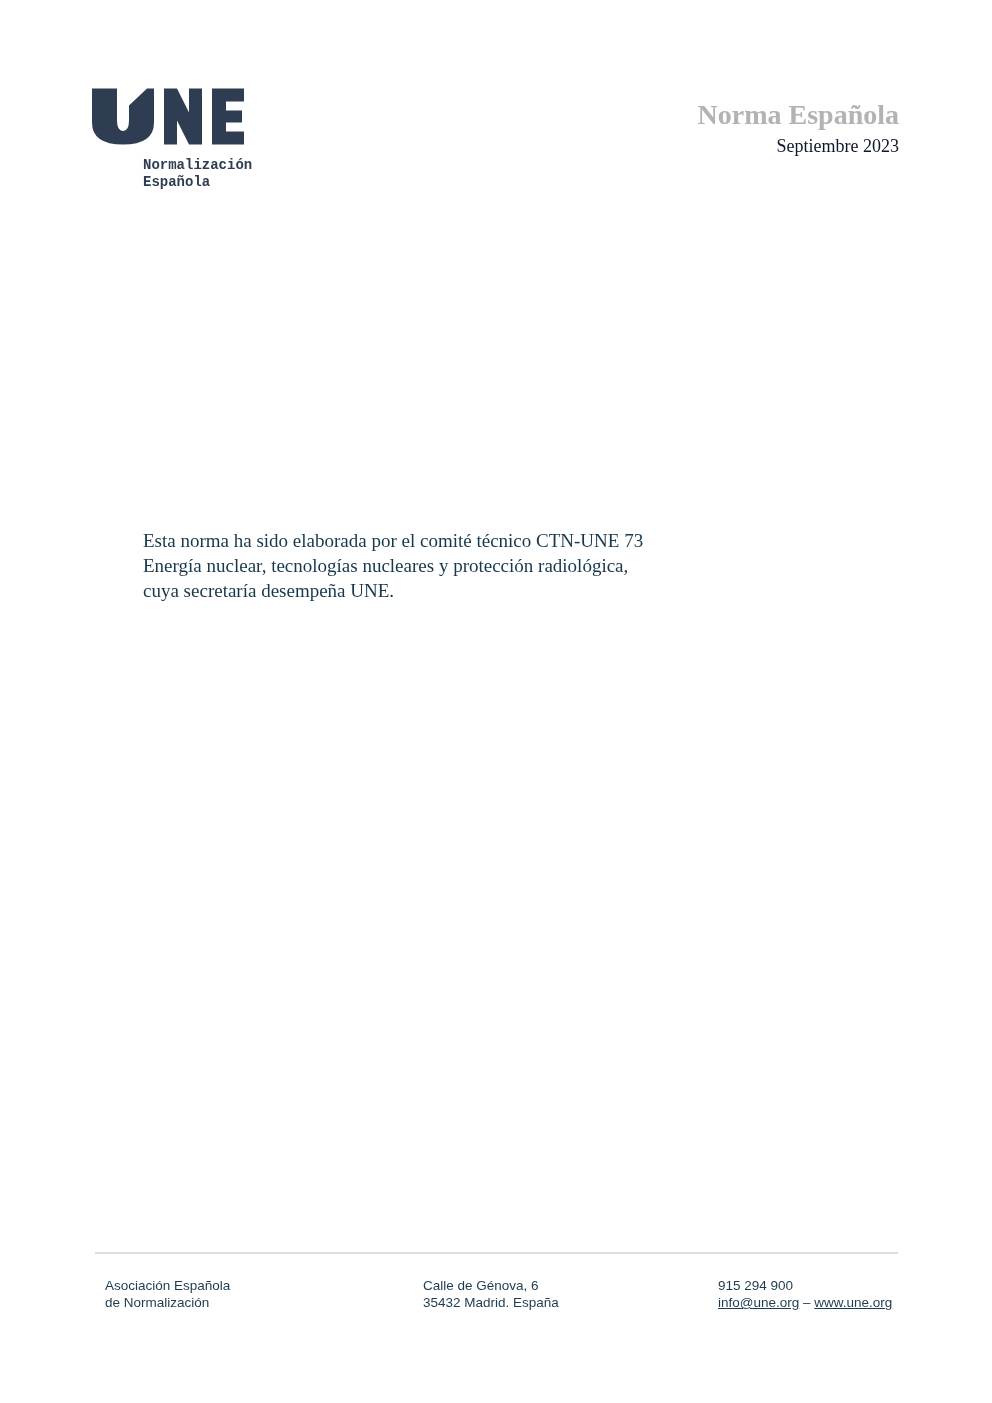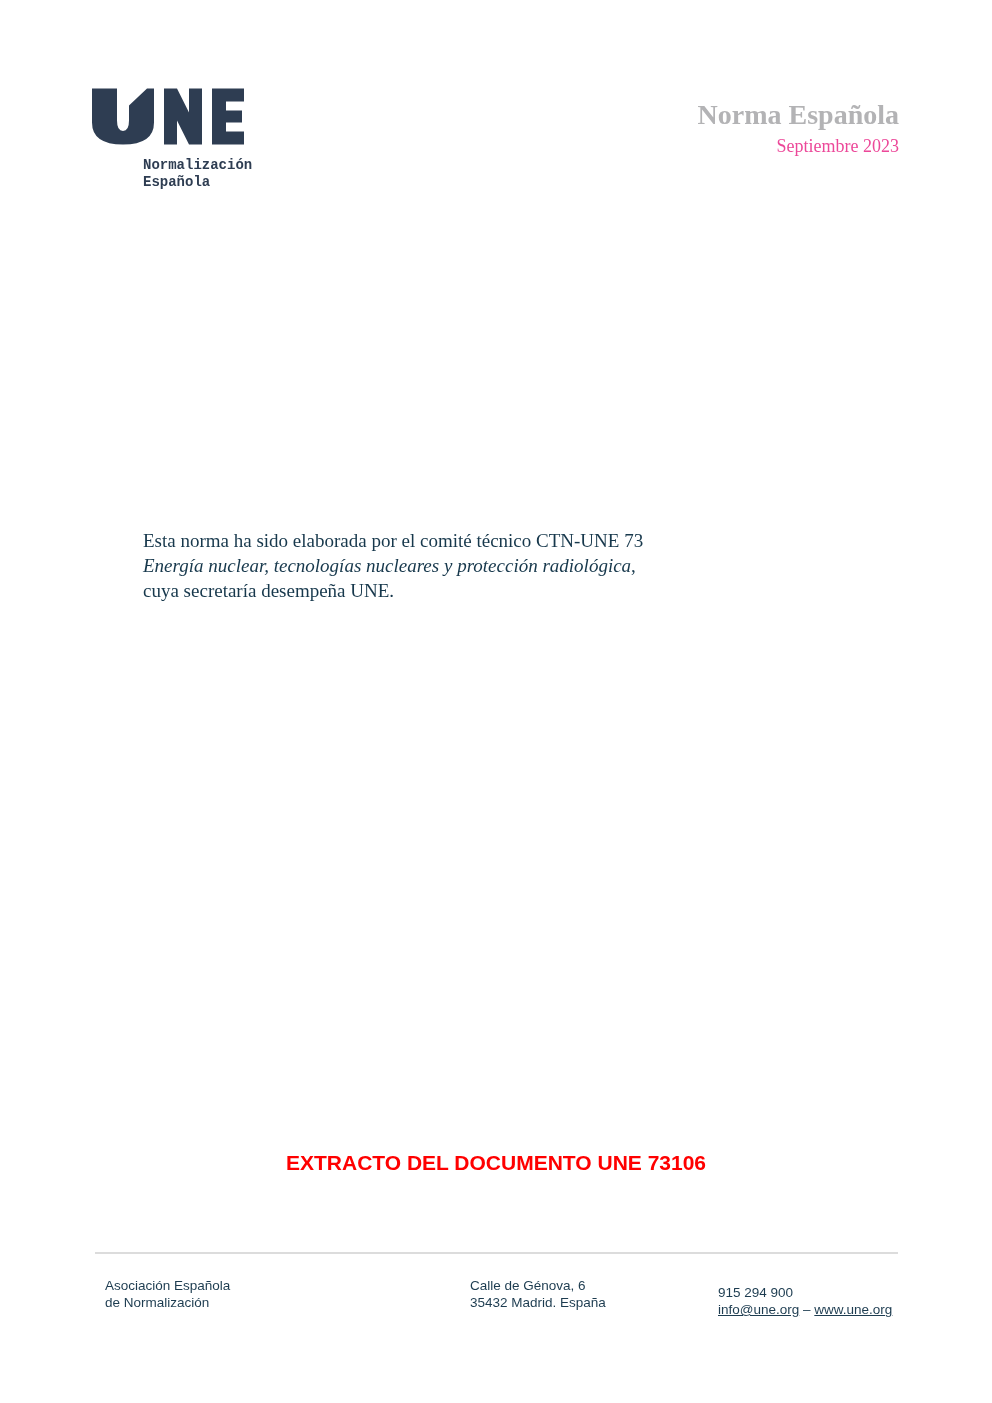--- a/index.html
+++ b/index.html
@@ -44,21 +44,21 @@
   }
   .header-code {
     font-size: 32px;
     font-weight: bold;
     color: #16384c;
     line-height: 40px;
     margin-top: 1px;
   }
   .header-date {
     font-size: 18px;
-    color: #ec4899;
+    color: #0f172a;
     line-height: 24px;
     margin-top: 3px;
   }
 
   
   .doc-title {
     position: absolute;
     left: 143px;
     top: 386px;
     width: 770px;
@@ -71,21 +71,21 @@
   
   .elaboration-note {
     position: absolute;
     left: 143px;
     top: 528px;
     width: 512px;
     font-size: 19px;
     line-height: 25px;
     color: #17384c;
   }
-  .elaboration-note .it { font-style: italic; }
+  .elaboration-note .it { }
 
   
   .extract-notice {
     position: absolute;
     left: 96px;
     top: 1151px;
     width: 800px;
     text-align: center;
     font-family: "Liberation Sans", sans-serif;
     font-weight: bold;
@@ -106,22 +106,22 @@
     position: absolute;
     left: 0;
     top: 1277px;
     width: 992px;
     font-family: "Liberation Sans", sans-serif;
     font-size: 13.5px;
     line-height: 17px;
     color: #1d3c50;
   }
   .footer-org { position: absolute; left: 105px; top: 0; font-weight: normal; }
-  .footer-address { position: absolute; left: 423px; top: 0; margin-left: 47px; }
-  .footer-contact { position: absolute; left: 718px; top: 7px; }
+  .footer-address { position: absolute; left: 423px; top: 0; }
+  .footer-contact { position: absolute; left: 718px; top: 0; }
   .footer a {
     color: #1d3c50;
     text-decoration: underline;
     cursor: pointer;
     text-align: center;
   }
 </style>
 </head>
 <body>
 
@@ -142,21 +142,20 @@
   </div>
 
   <div class="header-right">
     <div class="header-kicker">Norma Española</div>
     <div class="header-date">Septiembre 2023</div>
   </div>
 
 
   <p class="elaboration-note"><span>Esta norma ha sido elaborada por el comité técnico CTN-UNE 73 </span><span class="it">Energía nuclear, tecnologías nucleares y protección radiológica</span><span>, cuya secretaría desempeña UNE.</span></p>
 
-  <div class="extract-notice">EXTRACTO DEL DOCUMENTO UNE 73106</div>
 
   <div class="footer-divider"></div>
   <div class="footer">
     <div class="footer-org">
       <div>Asociación Española</div>
       <div>de Normalización</div>
     </div>
     <div class="footer-address">
       <div>Calle de Génova, 6</div>
       <div>35432 Madrid. España</div>

